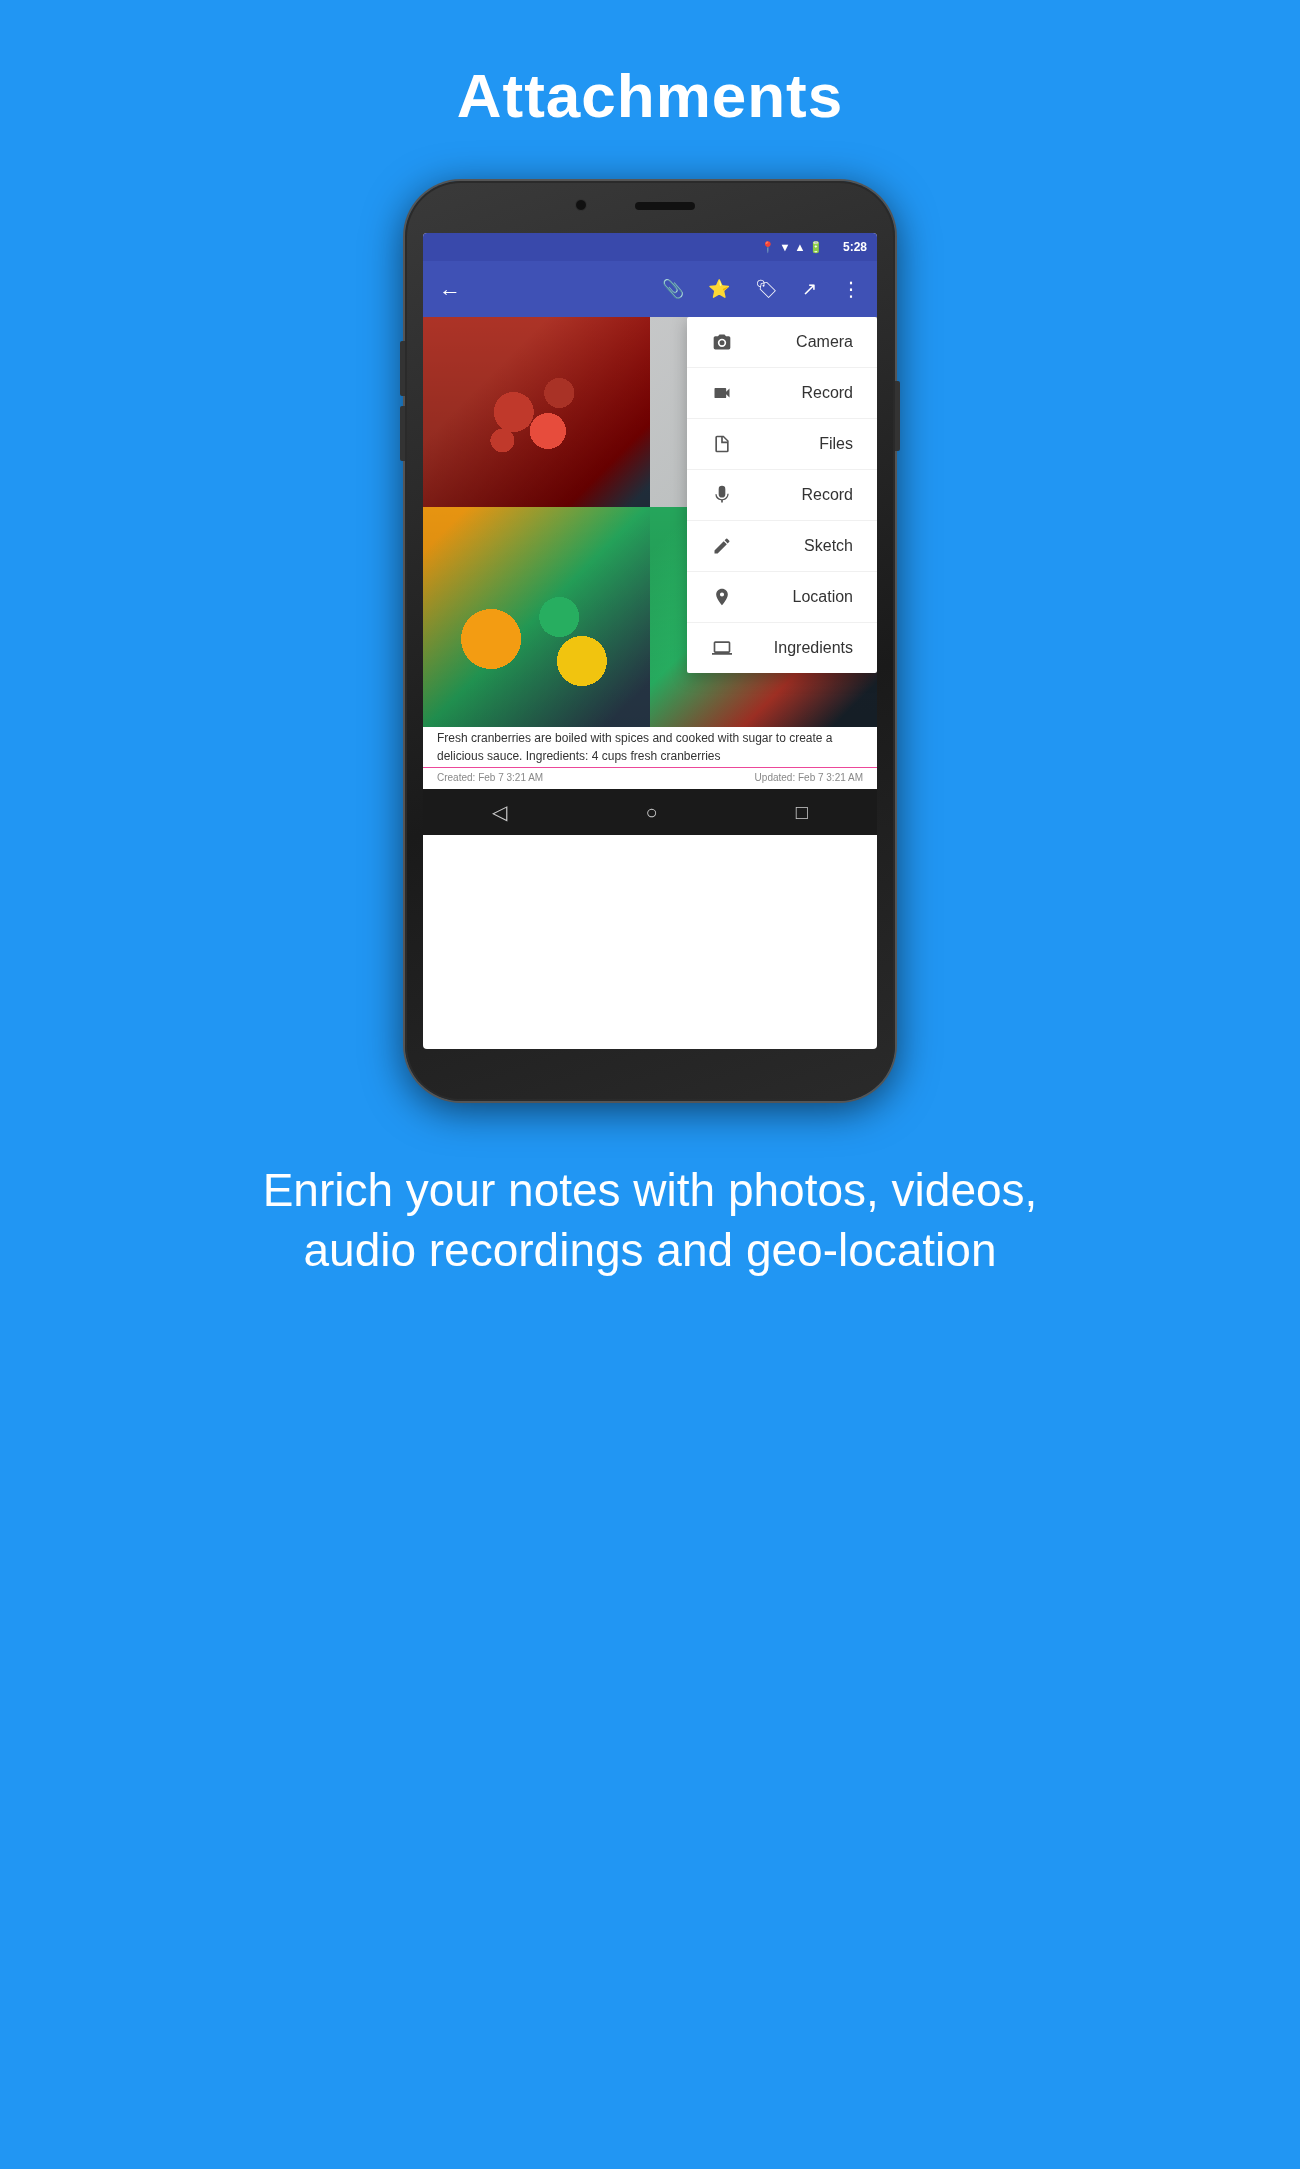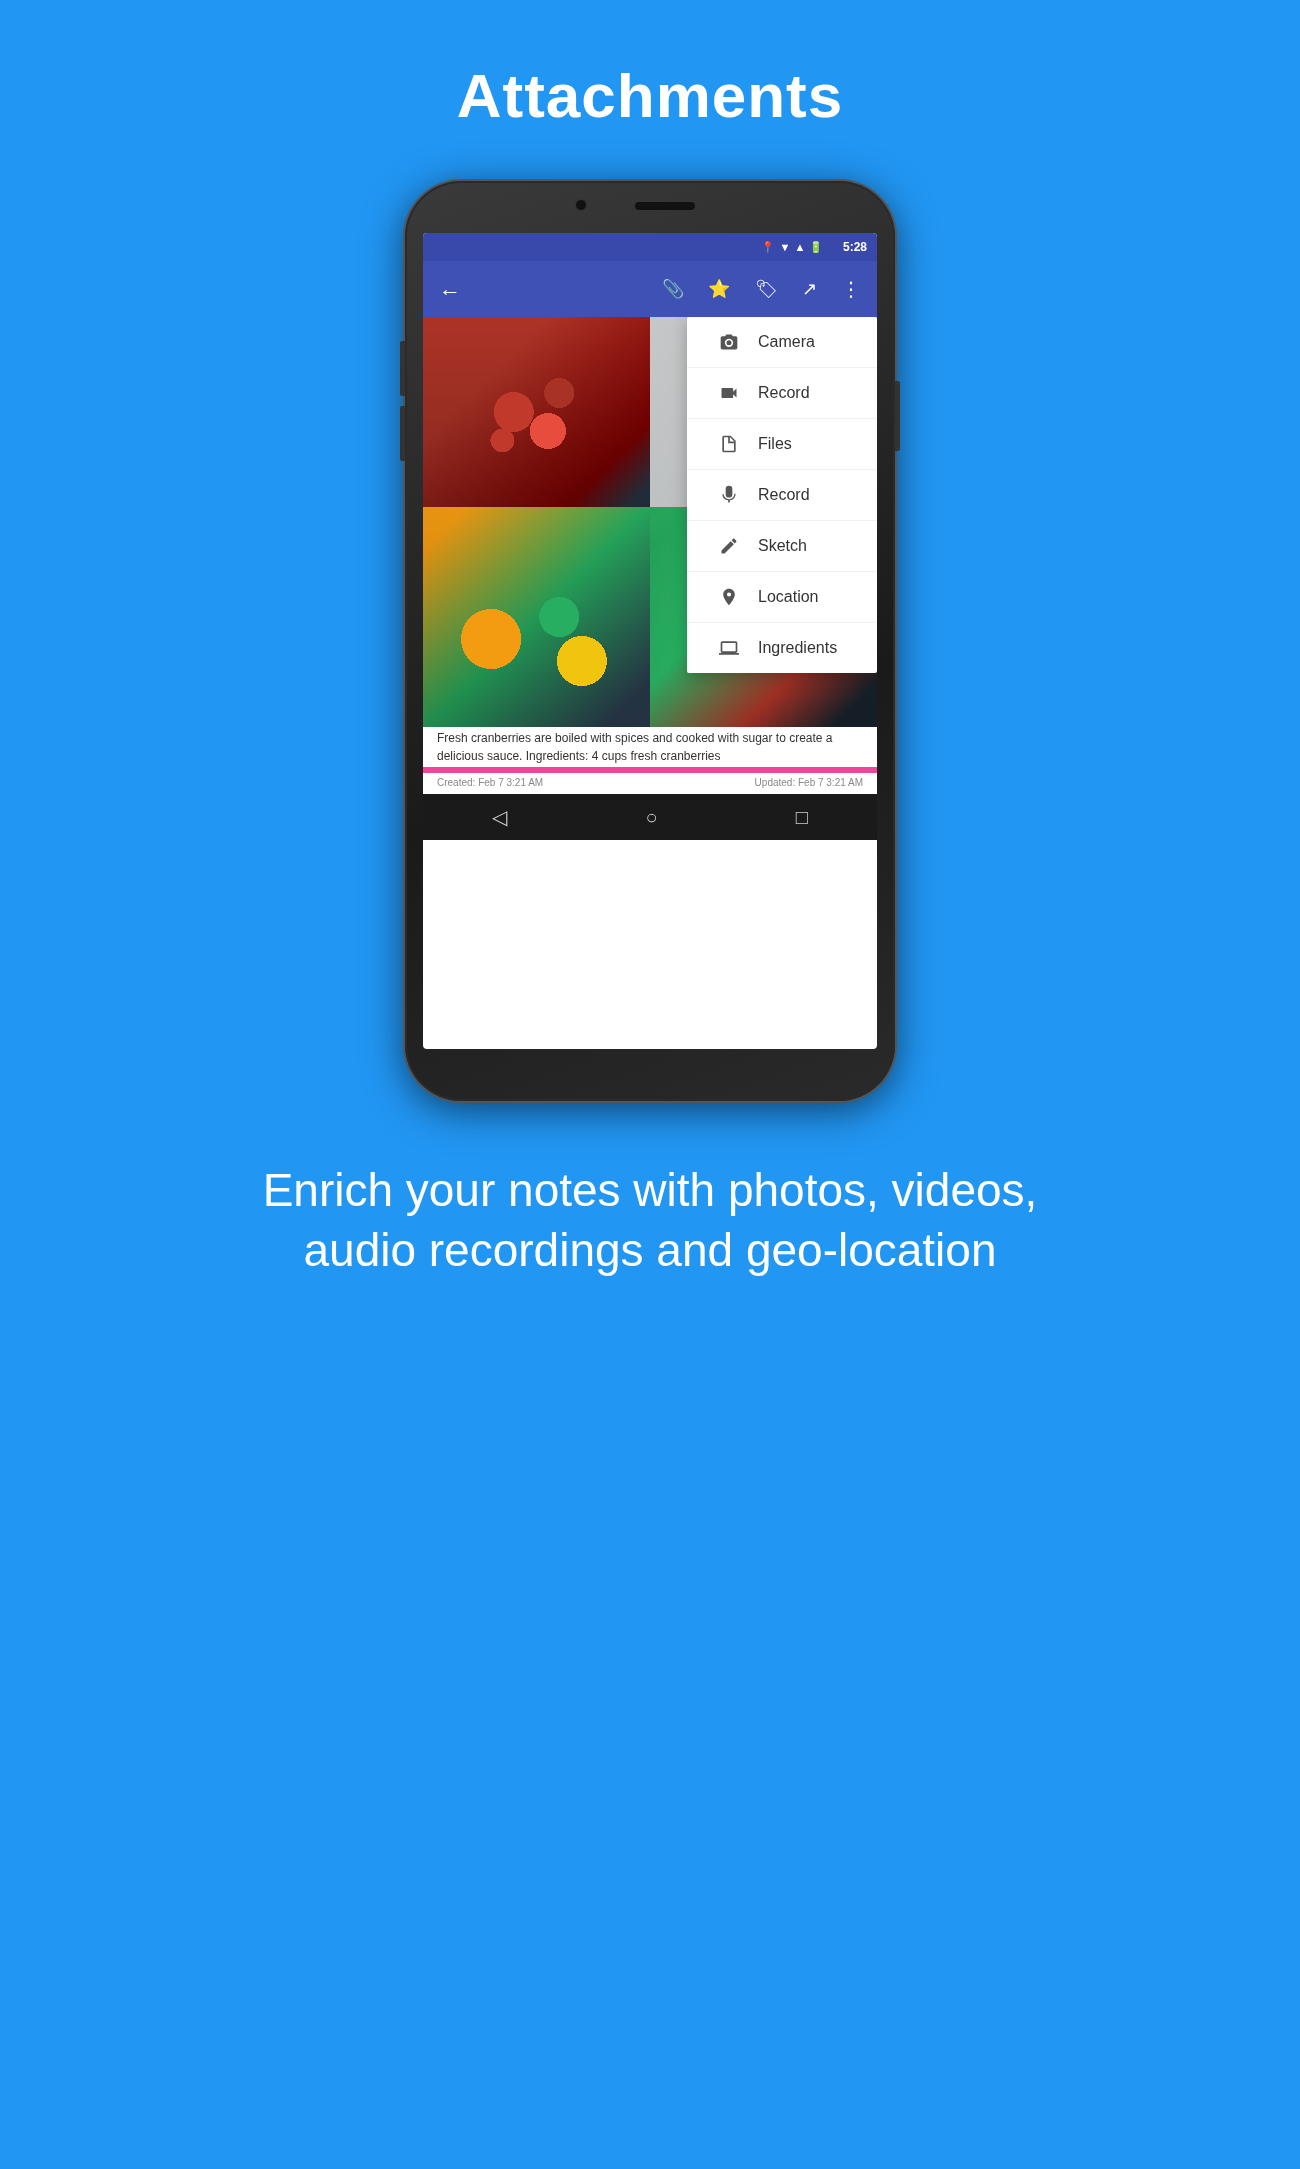--- a/index.html
+++ b/index.html
@@ -275,21 +275,21 @@
       color: #333;
       line-height: 1.5;
     }
 
     
     .timestamps-bar {
       background: white;
       display: flex;
       justify-content: space-between;
       padding: 4px 14px 6px;
-      border-top: 6px solid #ec4899;
+      border-top: 1px solid #ec4899;
     }
     .timestamp-text {
       font-size: 10px;
       color: #888;
     }
 
     
     .nav-bar {
       background: #1a1a1a;
       height: 46px;
@@ -311,24 +311,24 @@
       border-radius: 2px;
       box-shadow: 0 4px 16px rgba(0,0,0,0.25);
       width: 190px;
       z-index: 100;
       overflow: hidden;
     }
 
     .menu-item {
       display: flex;
       align-items: center;
-      gap: 18px;
-      padding: 14px 31px;
+      padding: 14px 24px;
       cursor: pointer;
       border-bottom: 1px solid #f0f0f0;
+      justify-content: space-between;
     }
     .menu-item:last-child { border-bottom: none; }
 
     .menu-icon {
       width: 22px;
       height: 22px;
       display: flex;
       align-items: center;
       justify-content: center;
       color: #555;

